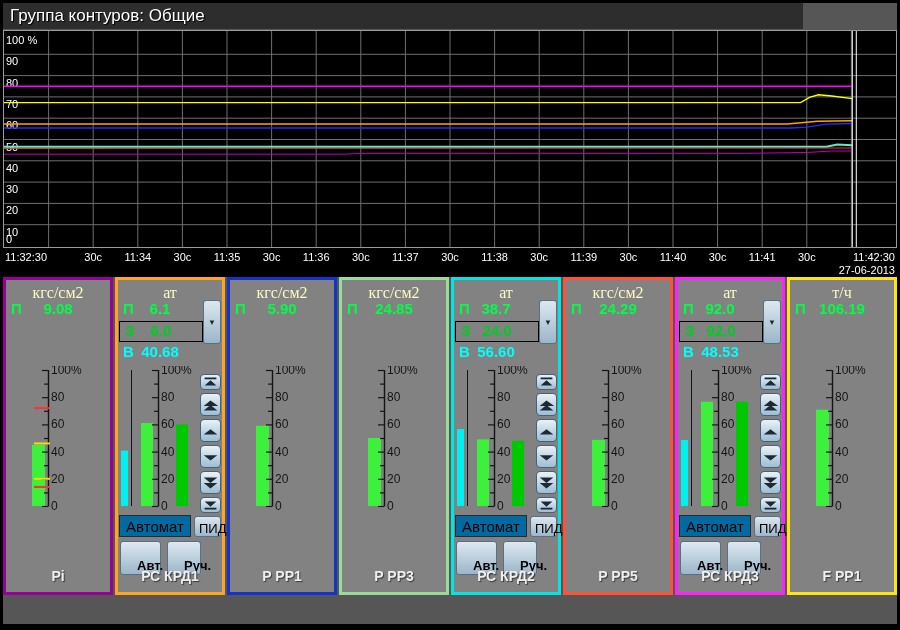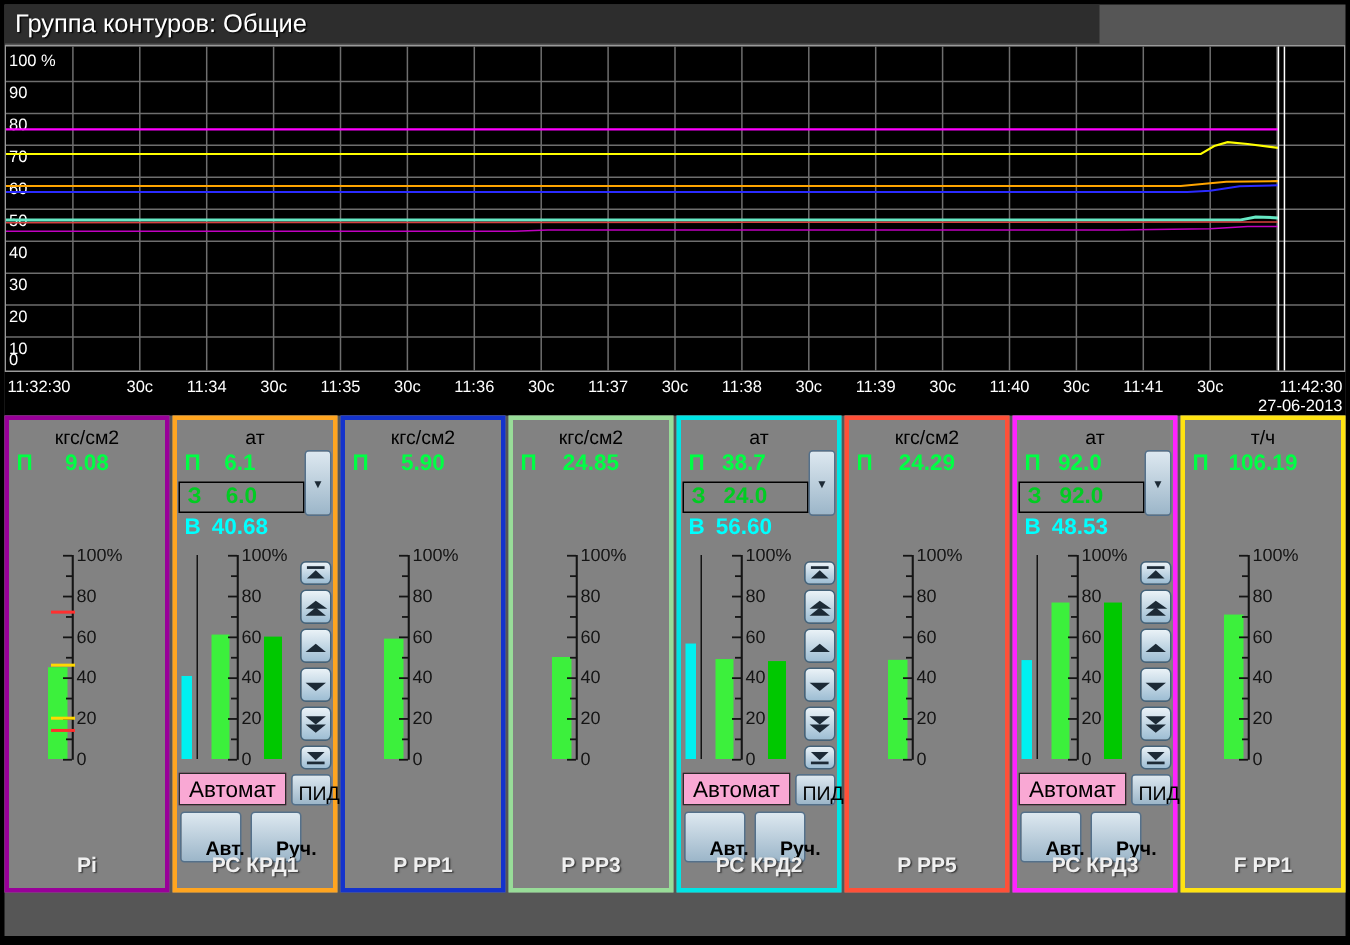--- a/index.html
+++ b/index.html
@@ -1,25 +1,25 @@
 <!DOCTYPE html>
 <html><head>
 <meta charset="utf-8">
 <style>
   html,body{margin:0;padding:0;background:#000;}
   body{width:900px;height:630px;position:relative;overflow:hidden;
        font-family:"Liberation Sans",sans-serif;-webkit-font-smoothing:antialiased;}
   .inner{position:absolute;left:3px;top:3px;width:894px;height:621px;background:#565656;}
-  .titlebar{position:absolute;left:0;top:0;width:730px;height:26px;background:#2d2d2d;
+  .titlebar{position:absolute;left:0;top:0;width:800px;height:26px;background:#2d2d2d;
             color:#fff;font-size:17px;line-height:25px;padding-left:7px;box-sizing:border-box;
             text-shadow:1px 1px 1px #000;}
   #trend{position:absolute;left:0;top:27px;display:block;background:#000;}
   .panels{position:absolute;left:0;top:274px;width:894px;display:flex;gap:2px;}
   .panel{position:relative;width:104px;height:312px;background:#828282;border:3px solid #888;flex:none;}
-  .unit{position:absolute;top:4px;left:0;width:100%;text-align:center;font-size:13px;color:#000000;}
+  .unit{position:absolute;top:4px;left:0;width:100%;text-align:center;font-size:16px;color:#fef9c3;font-family:Liberation Serif, serif;}
   .vrow{position:absolute;left:0;height:18px;font-weight:bold;font-size:15px;line-height:18px;}
   .rowp{top:20px;width:104px;}
   .panel.full .rowp{width:84px;}
   .rowz{top:41px;width:82px;left:1px;border:1px solid #000;height:19px;}
   .rowv{top:63px;width:84px;}
   .vlbl{position:absolute;left:5px;}
   .vval{position:absolute;left:0;width:100%;text-align:center;}
   .green{color:#00ff44;}
   .dgreen{color:#00cc22;}
   .cyan{color:#00ffff;}
@@ -27,21 +27,21 @@
   .dd{position:absolute;right:1px;top:20px;width:18px;height:44px;border:1px solid #54708a;
       border-radius:3px;background:linear-gradient(#dde8f0,#9cb6c9);padding:0;cursor:pointer;
       font-size:8px;color:#1c2a36;display:flex;align-items:center;justify-content:center;}
   .spin{position:absolute;right:1px;top:94px;width:21px;display:flex;flex-direction:column;gap:3px;}
   .sbtn{width:21px;height:23px;border:1px solid #44637a;border-radius:4px;padding:0;
         background:linear-gradient(#eaf2f7,#9dbdd3);display:flex;align-items:center;justify-content:center;cursor:pointer;}
   .sbtn.small{height:16px;}
   .c1,.c2{position:absolute;left:1px;width:102px;height:24px;}
   .c1{top:235px;}
   .c2{top:260px;}
-  .automat{position:absolute;left:0;top:0;width:72px;height:22px;background:#f9a8d4;
+  .automat{position:absolute;left:0;top:0;width:72px;height:22px;background:#0369a1;
            border:1px solid #2a2a2a;font-size:15px;line-height:21px;text-align:center;color:#000;
            font-family:"Liberation Sans",sans-serif;padding:0;cursor:pointer;}
   .pid{position:absolute;right:0;top:1px;width:27px;height:21px;border:1px solid #54708a;border-radius:3px;
        background:linear-gradient(#dde8f0,#9cb6c9);font-size:13px;color:#000;padding:4px;cursor:pointer;
        font-family:"Liberation Sans",sans-serif;}
   .bmode{position:absolute;top:1px;height:21px;border:1px solid #54708a;border-radius:3px;
          background:linear-gradient(#dde8f0,#9cb6c9);font-weight:bold;font-size:13px;color:#000;
          padding:16px;cursor:pointer;font-family:"Liberation Sans",sans-serif;}
   .avt{left:1px;width:41px;}
   .ruch{left:48px;width:34px;}

